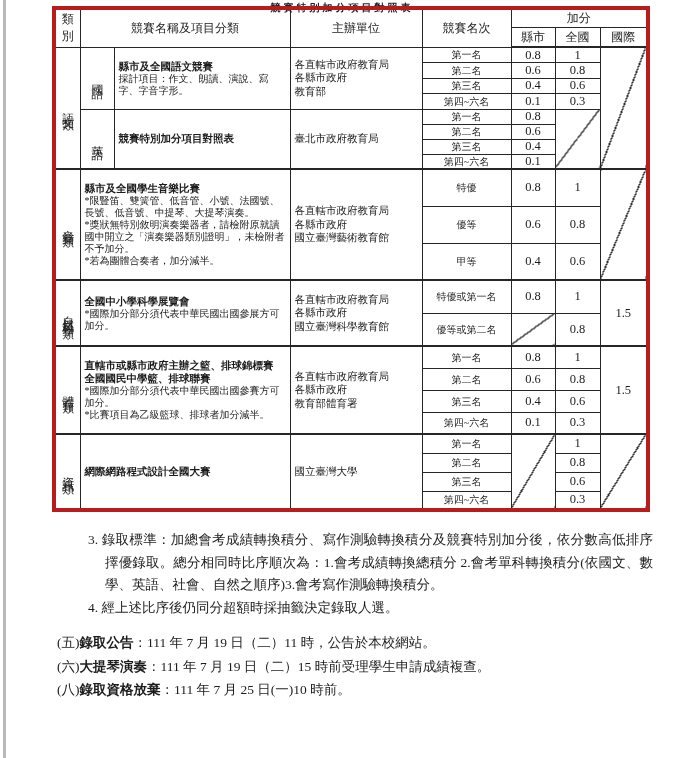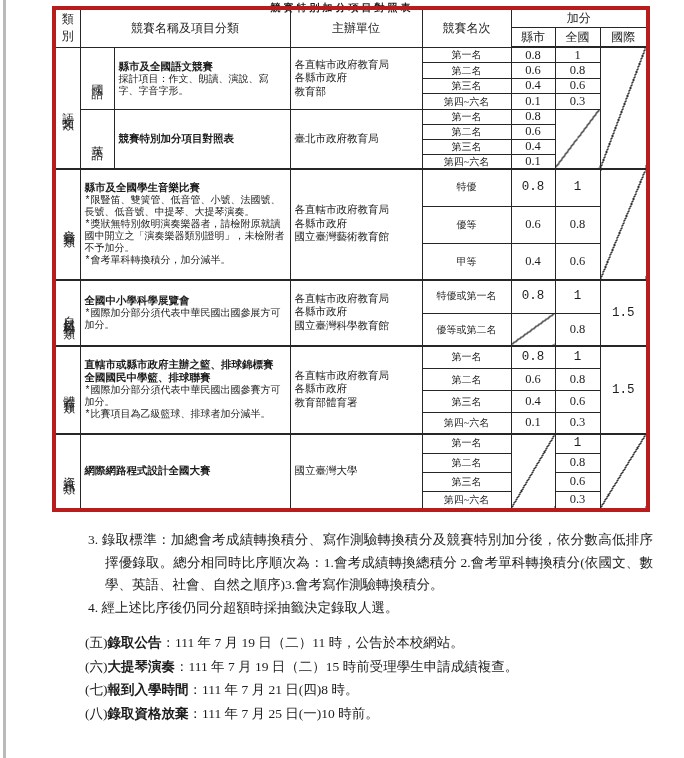--- a/index.html
+++ b/index.html
@@ -17,41 +17,41 @@
     position:absolute; left:52px; top:6px;
     border-collapse:collapse; table-layout:fixed;
     border:4px solid #b91c1c;
   }
   .bonus-table td {
     border:1px solid #262626; padding:0 2px; overflow:hidden;
     font-size:12px; vertical-align:middle;
   }
   tr.hrow td { text-align:center; font-size:12px; height:17px; }
   tr.h2 td { border-bottom:2px solid #262626; height:18px; }
-  tr.sec td { border-top:2px solid #262626;font-family:Liberation Mono, monospace; }
+  tr.sec td { border-top:2px solid #262626; }
   tr.rh15 { height:15px; } tr.rh36 { height:36px; }
   tr.rh33 { height:33px; } tr.rh22 { height:22px; } tr.rh19 { height:19px; }
   td.cat { text-align:center; }
   .vtext { writing-mode:vertical-rl; text-orientation:upright; margin:0 auto; font-size:12px; letter-spacing:3px; line-height:1.1; }
   td.name { padding:12px 4px; vertical-align:middle; }
   .cname { font-weight:bold; font-size:10.5px; line-height:13px; }
   .cnote { font-size:10px; line-height:12px; }
   td.org { font-size:10.5px; line-height:13.5px; padding:1px 4px;margin-top:36px; }
   td.rank { text-align:center; font-size:10px; line-height:13px; }
   td.num  { text-align:center; font-size:12.5px; line-height:13px; }
   td.diag {
     padding:0;
     background:linear-gradient(to bottom right,
       transparent calc(50% - 0.7px), #2f2f2f calc(50% - 0.7px),
       #2f2f2f calc(50% + 0.7px), transparent calc(50% + 0.7px));
   }
   .notes { position:absolute; left:88px; top:529px; width:565px; }
   .notes p { margin:0; font-size:13.5px; line-height:22.5px; padding-left:17px; text-indent:-17px; text-align:justify; }
   .schedule { position:absolute; left:57px; top:631px; width:610px; }
-  .schedule .sched-item { font-size:13.5px; line-height:23.6px;margin-left:28px; }
+  .schedule .sched-item { font-size:13.5px; line-height:23.6px; }
   .schedule .lbl { font-weight:bold; }
 </style>
 </head>
 <body>
 
 <div class="scan-strip"></div>
 
 <h1 class="title">競賽特別加分項目對照表</h1>
 
 <table class="bonus-table">
@@ -147,21 +147,21 @@
     </tr>
 
     <tr class="rh36 sec">
       <td rowspan="3" class="cat">
           <div class="vtext">音樂類</div>
         </td>
       <td rowspan="3" colspan="2" class="name">
         <div class="cname">縣市及全國學生音樂比賽</div>
         <div class="cnote">*限豎笛、雙簧管、低音管、小號、法國號、長號、低音號、中提琴、大提琴演奏。</div>
         <div class="cnote">*獎狀無特別敘明演奏樂器者，請檢附原就讀國中開立之「演奏樂器類別證明」，未檢附者不予加分。</div>
-        <div class="cnote">*會考單科轉換積分，加分減半。</div>
+        <div class="cnote">*若為團體合奏者，加分減半。</div>
       </td>
       <td rowspan="3" class="org">
         <div>各直轄市政府教育局</div>
         <div>各縣市政府</div>
         <div>國立臺灣藝術教育館</div>
       </td>
       <td class="rank">特優</td>
       <td class="num">0.8</td>
       <td class="num">1</td>
       <td rowspan="3" class="diag"></td>
@@ -268,15 +268,14 @@
 </table>
 
 <div class="notes">
   <p>3. 錄取標準：加總會考成績轉換積分、寫作測驗轉換積分及競賽特別加分後，依分數高低排序擇優錄取。總分相同時比序順次為：1.會考成績轉換總積分 2.會考單科轉換積分(依國文、數學、英語、社會、自然之順序)3.會考寫作測驗轉換積分。</p>
   <p>4. 經上述比序後仍同分超額時採抽籤決定錄取人選。</p>
 </div>
 
 <div class="schedule">
   <div class="sched-item"><span>(五)</span><span class="lbl">錄取公告</span><span>：111 年 7 月 19 日（二）11 時，公告於本校網站。</span></div>
   <div class="sched-item"><span>(六)</span><span class="lbl">大提琴演奏</span><span>：111 年 7 月 19 日（二）15 時前受理學生申請成績複查。</span></div>
-  <div class="sched-item"><span>(七)</span><span class="lbl">報到入學時間</span><span>：111 年 7 月 21 日(四)8 時。</span></div>
   <div class="sched-item"><span>(八)</span><span class="lbl">錄取資格放棄</span><span>：111 年 7 月 25 日(一)10 時前。</span></div>
 </div>
 
 </body></html>

